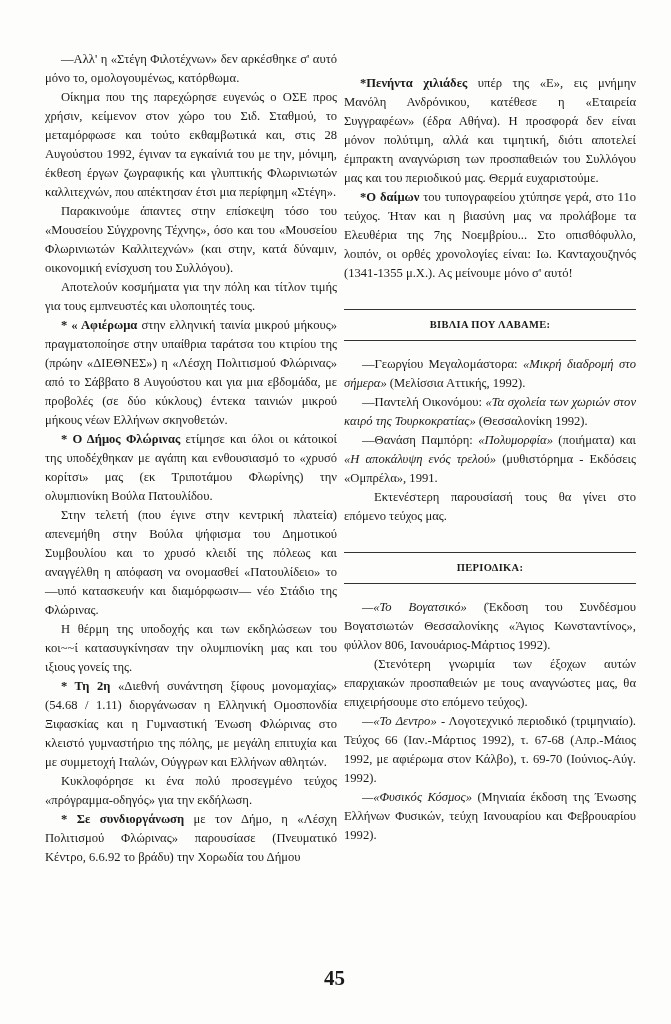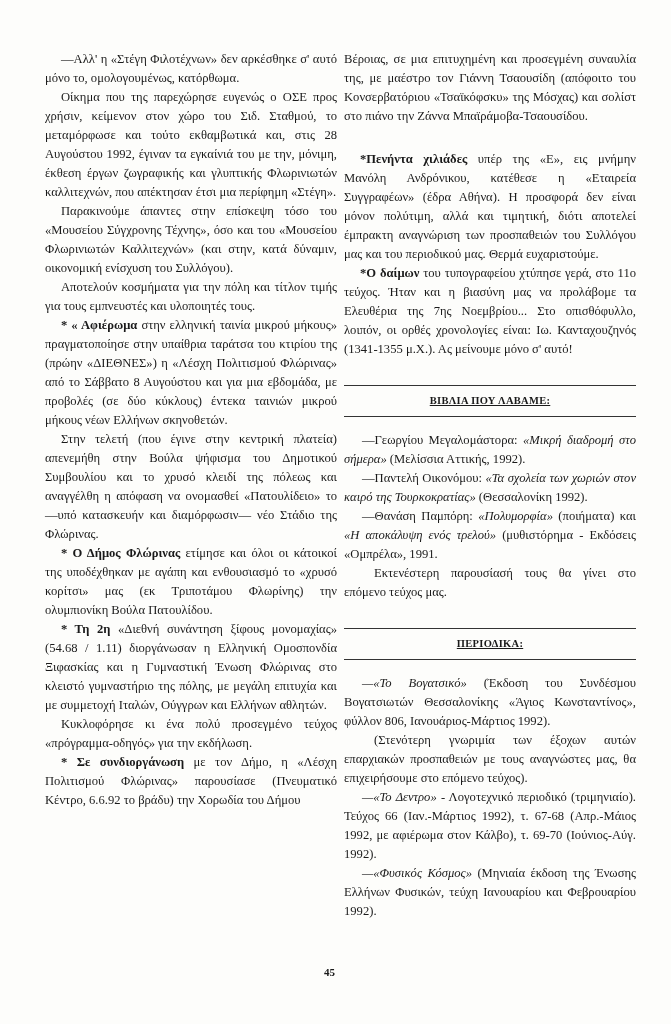--- a/index.html
+++ b/index.html
@@ -11,49 +11,49 @@
   .col-left { left: 45px; }
   .col-right { left: 344px; width: 292px; }
   .p { margin: 0; text-indent: 16px; }
   .p.noind { text-indent: 0; }
   .p.gap { margin-top: 24px; }
   b { font-weight: bold; }
   i { font-style: italic; }
   .heading-box {
     border-top: 1px solid #333; border-bottom: 1px solid #333;
     text-align: center; font-weight: bold; font-size: 10.5px; letter-spacing: 0.3px;
-    padding: 5px 0 6px 0; margin: 26px 0 14px 0; text-decoration: underline;
+    padding: 5px 0 6px 0; margin: 26px 0 14px 0;
   }
   .book { text-indent: 18px; margin: 0; }
   .period { text-indent: 0; margin: 0; }
   .period.ind { text-indent: 18px; }
   .note { text-indent: 30px; margin: 0; }
   .page-num {
-    position: absolute; left: 324px; top: 966px; font-weight: bold; font-size: 11px;
+    position: absolute; left: 324px; top: 966px; font-weight: bold; font-size: 21px;
     font-family: "Liberation Serif", serif;
   }
 </style>
 </head>
 <body>
 
 <div class="col col-left">
   <p class="p">—Αλλ' η «Στέγη Φιλοτέχνων» δεν αρκέσθηκε σ' αυτό μόνο το, ομολογουμένως, κατόρθωμα.</p>
   <p class="p">Οίκημα που της παρεχώρησε ευγενώς ο ΟΣΕ προς χρήσιν, κείμενον στον χώρο του Σιδ. Σταθμού, το μεταμόρφωσε και τούτο εκθαμβωτικά και, στις 28 Αυγούστου 1992, έγιναν τα εγκαίνιά του με την, μόνιμη, έκθεση έργων ζωγραφικής και γλυπτικής Φλωρινιωτών καλλιτεχνών, που απέκτησαν έτσι μια περίφημη «Στέγη».</p>
   <p class="p">Παρακινούμε άπαντες στην επίσκεψη τόσο του «Μουσείου Σύγχρονης Τέχνης», όσο και του «Μουσείου Φλωρινιωτών Καλλιτεχνών» (και στην, κατά δύναμιν, οικονομική ενίσχυση του Συλλόγου).</p>
   <p class="p">Αποτελούν κοσμήματα για την πόλη και τίτλον τιμής για τους εμπνευστές και υλοποιητές τους.</p>
   <p class="p"><b>* « Αφιέρωμα</b><span> στην ελληνική ταινία μικρού μήκους» πραγματοποίησε στην υπαίθρια ταράτσα του κτιρίου της (πρώην «ΔΙΕΘΝΕΣ») η «Λέσχη Πολιτισμού Φλώρινας» από το Σάββατο 8 Αυγούστου και για μια εβδομάδα, με προβολές (σε δύο κύκλους) έντεκα ταινιών μικρού μήκους νέων Ελλήνων σκηνοθετών.</span></p>
+  <p class="p"><b>* Ο Δήμος Φλώρινας</b><span> ετίμησε και όλοι οι κάτοικοί της υποδέχθηκαν με αγάπη και ενθουσιασμό το «χρυσό κορίτσι» μας (εκ Τριποτάμου Φλωρίνης) την ολυμπιονίκη Βούλα Πατουλίδου.</span></p>
   <p class="p">Στην τελετή (που έγινε στην κεντρική πλατεία) απενεμήθη στην Βούλα ψήφισμα του Δημοτικού Συμβουλίου και το χρυσό κλειδί της πόλεως και αναγγέλθη η απόφαση να ονομασθεί «Πατουλίδειο» το —υπό κατασκευήν και διαμόρφωσιν— νέο Στάδιο της Φλώρινας.</p>
-  <p class="p"><b>* Ο Δήμος Φλώρινας</b><span> ετίμησε και όλοι οι κάτοικοί της υποδέχθηκαν με αγάπη και ενθουσιασμό το «χρυσό κορίτσι» μας (εκ Τριποτάμου Φλωρίνης) την ολυμπιονίκη Βούλα Πατουλίδου.</span></p>
+  <p class="p">Η θέρμη της υποδοχής και των εκδηλώσεων του κοι~~ί κατασυγκίνησαν την ολυμπιονίκη μας και του  ιξιους γονείς της.</p>
   <p class="p"><b>* Τη  2η</b><span> «Διεθνή συνάντηση ξίφους μονομαχίας» (54.68 / 1.11) διοργάνωσαν η Ελληνική Ομοσπονδία Ξιφασκίας και η Γυμναστική Ένωση Φλώρινας στο κλειστό γυμναστήριο της πόλης, με μεγάλη επιτυχία και με συμμετοχή Ιταλών, Ούγγρων και Ελλήνων αθλητών.</span></p>
   <p class="p">Κυκλοφόρησε κι ένα πολύ προσεγμένο τεύχος «πρόγραμμα-οδηγός» για την εκδήλωση.</p>
   <p class="p"><b>* Σε συνδιοργάνωση</b><span> με τον Δήμο, η «Λέσχη Πολιτισμού Φλώρινας» παρουσίασε (Πνευματικό Κέντρο, 6.6.92 το βράδυ) την Χορωδία του Δήμου</span></p>
 </div>
 
 <div class="col col-right">
-  <p class="p noind">Βέροιας, σε μια επιτυχημένη και προσεγμένη συναυλία της, με μαέστρο τον Γιάννη Τσαουσίδη (απόφοιτο του Κονσερβατόριου «Τσαϊκόφσκυ» της Μόσχας) και σολίστ στο πιάνο την Ζάννα Μπαϊράμοβα-Τσαουσίδου.</p>
   <p class="p gap"><b>*Πενήντα χιλιάδες</b><span> υπέρ της «Ε», εις μνήμην Μανόλη Ανδρόνικου, κατέθεσε η «Εταιρεία Συγγραφέων» (έδρα Αθήνα). Η προσφορά δεν είναι μόνον πολύτιμη, αλλά και τιμητική, διότι αποτελεί έμπρακτη αναγνώριση των προσπαθειών του Συλλόγου μας και του περιοδικού μας. Θερμά ευχαριστούμε.</span></p>
   <p class="p"><b>*Ο δαίμων</b><span> του τυπογραφείου χτύπησε γερά, στο 11ο τεύχος. Ήταν και η βιασύνη μας να προλάβομε τα Ελευθέρια της 7ης Νοεμβρίου... Στο οπισθόφυλλο, λοιπόν, οι ορθές χρονολογίες είναι: Ιω. Κανταχουζηνός (1341-1355 μ.Χ.). Ας μείνουμε μόνο σ' αυτό!</span></p>
 
   <div class="heading-box">ΒΙΒΛΙΑ ΠΟΥ ΛΑΒΑΜΕ:</div>
 
   <p class="book"><span>—Γεωργίου Μεγαλομάστορα: </span><i>«Μικρή διαδρομή στο σήμερα»</i><span> (Μελίσσια Αττικής, 1992).</span></p>
   <p class="book"><span>—Παντελή Οικονόμου: </span><i>«Τα σχολεία των χωριών στον καιρό της Τουρκοκρατίας»</i><span> (Θεσσαλονίκη 1992).</span></p>
   <p class="book"><span>—Θανάση Παμπόρη: </span><i>«Πολυμορφία»</i><span> (ποιήματα) και </span><i>«Η αποκάλυψη ενός τρελού»</i><span> (μυθιστόρημα - Εκδόσεις «Ομπρέλα», 1991.</span></p>
   <p class="note">Εκτενέστερη παρουσίασή τους θα γίνει στο επόμενο τεύχος μας.</p>
 

